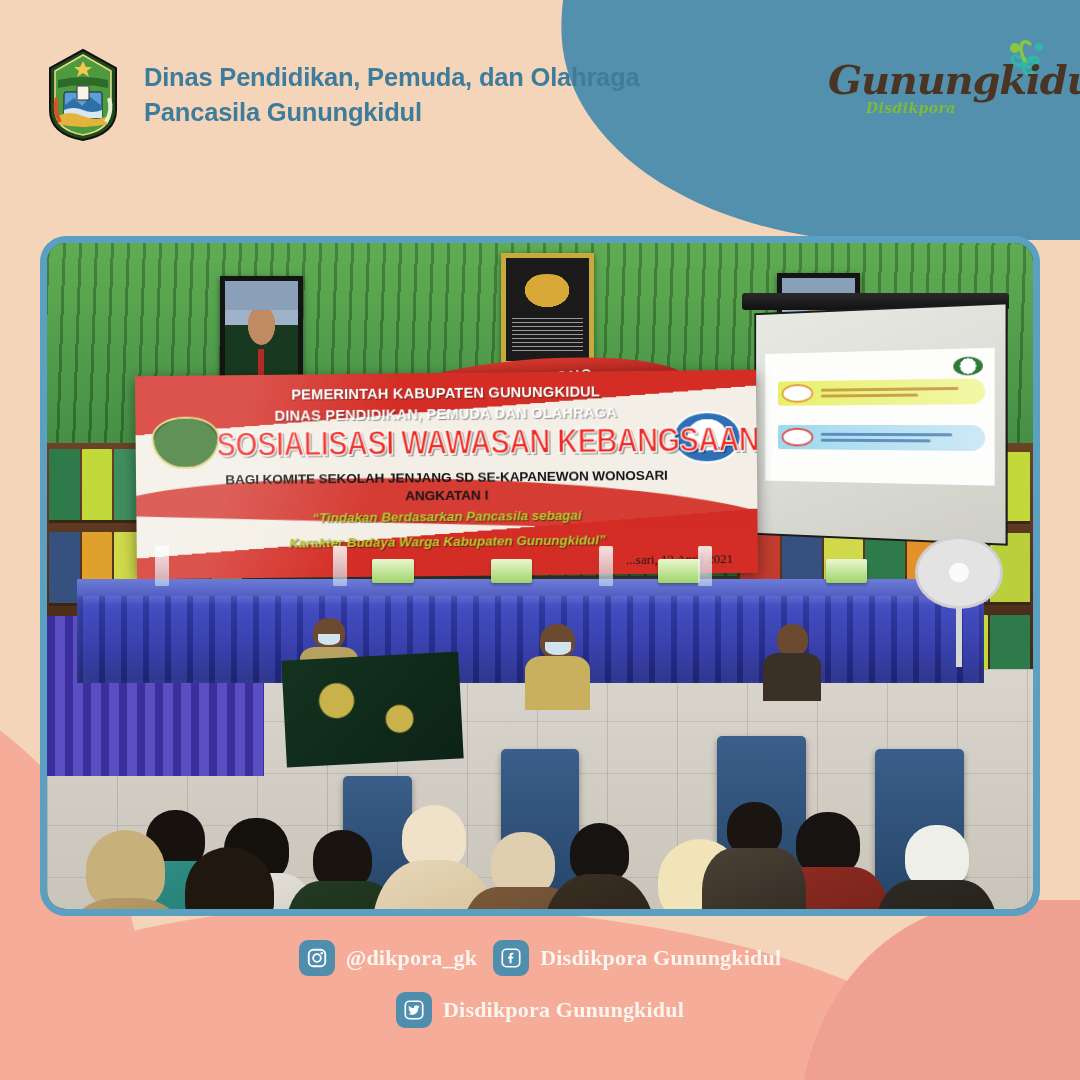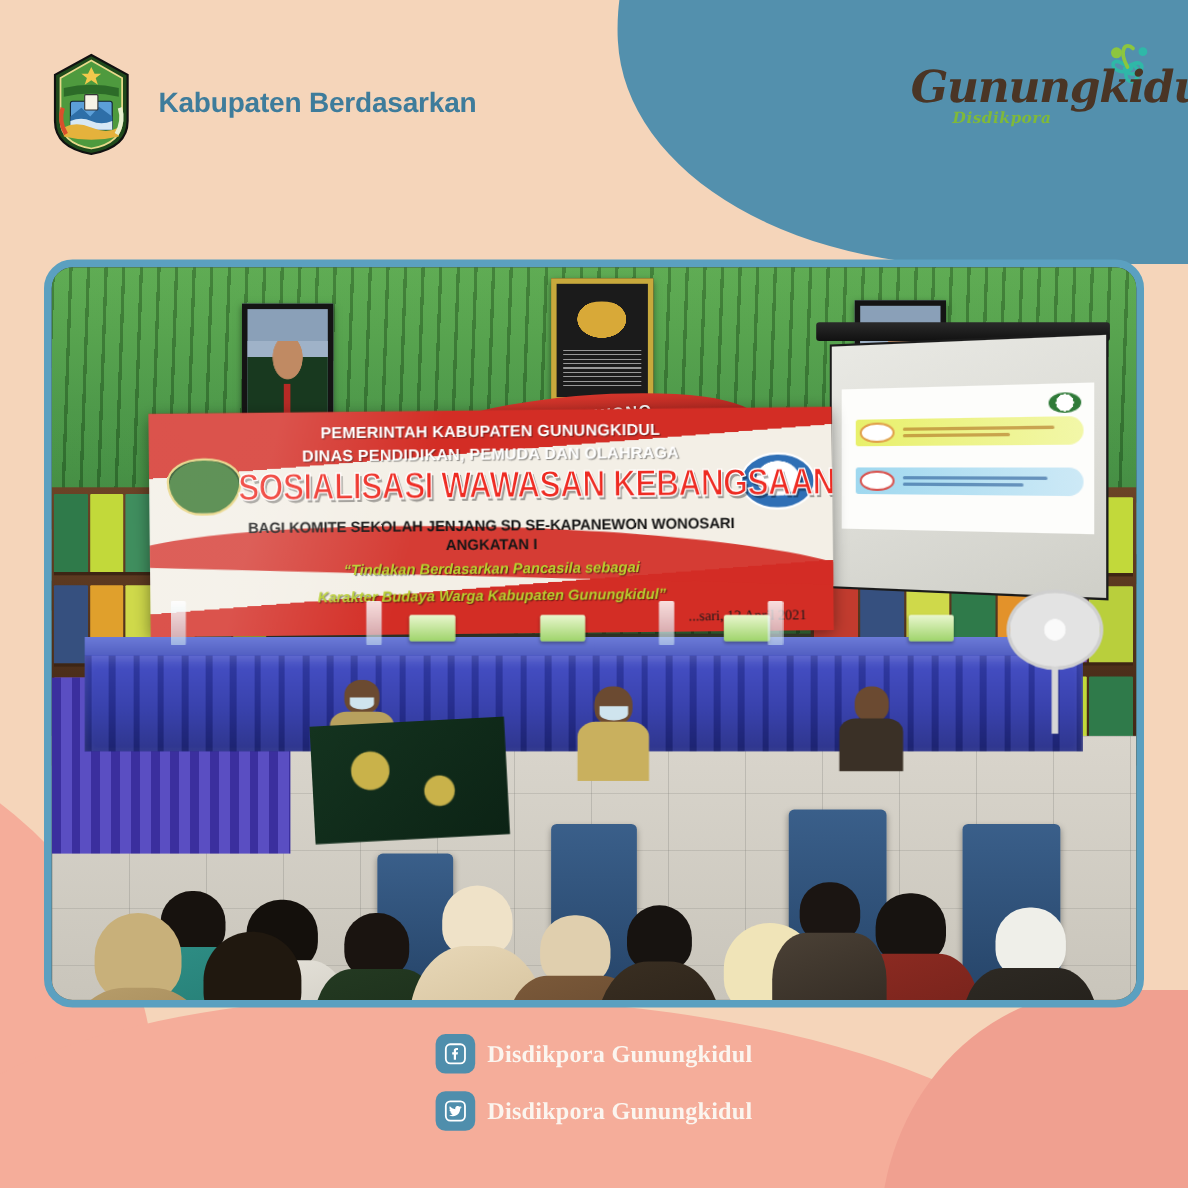--- a/index.html
+++ b/index.html
@@ -376,21 +376,22 @@
       <path d="M14 32 Q39 26 64 32 L64 40 Q39 34 14 40 Z" fill="#2C6B28"></path>
       <rect x="20" y="44" width="38" height="26" rx="2" fill="#5C9FD8" stroke="#123" stroke-width="1"></rect>
       <path d="M20 58 L30 50 L38 58 L46 49 L58 58 L58 70 L20 70 Z" fill="#2E6FA8"></path>
       <path d="M20 62 Q30 58 39 62 Q48 66 58 62 L58 70 L20 70 Z" fill="#D7E8F5"></path>
       <rect x="33" y="38" width="12" height="14" rx="1" fill="#F7F3E6" stroke="#333" stroke-width="1"></rect>
       <path d="M14 68 Q25 62 39 68 Q53 74 64 68 L64 76 Q39 82 14 76 Z" fill="#E5B23C"></path>
       <path d="M13 50 Q9 62 16 74" stroke="#D94F2B" stroke-width="4" fill="none"></path>
       <path d="M65 50 Q69 62 62 74" stroke="#E7F0D0" stroke-width="4" fill="none"></path>
     </svg>
     <div class="header-text">
-      <div class="header-line">Kabupaten Berdasarkan</div>
+      <div class="header-line">Dinas Pendidikan, Pemuda, dan Olahraga</div>
+      <div class="header-line">Pancasila Gunungkidul</div>
     </div>
   </div>
 
   <div class="brand">
     <svg class="brand-orn" viewBox="0 0 62 62">
       <g fill="none" stroke="#2FB8A8" stroke-width="3.2" stroke-linecap="round">
         <path d="M31 31 C18 20 14 30 22 34 C30 38 40 30 31 31"></path>
         <path d="M31 31 C44 22 48 32 40 36 C32 40 24 32 31 31"></path>
         <path d="M31 31 C26 44 36 48 40 40 C44 32 34 26 31 31"></path>
       </g>
@@ -615,20 +616,30 @@
       <div class="aud" style="left:69%; bottom:8%; width:5.5%;">
         <div class="head" style="background:#1b1512"></div>
         <div class="body" style="background:linear-gradient(160deg,#4b4136,#241e18)"></div>
       </div>
     </div>
   </div>
 
   <div class="footer">
     <div class="foot-row r1">
 
+      <div class="sm-item">
+        <span class="sm-icon">
+          <svg width="22" height="22" viewBox="0 0 24 24" fill="none" stroke="#fff" stroke-width="2">
+            <rect x="3" y="3" width="18" height="18" rx="5"></rect>
+            <circle cx="12" cy="12" r="4.2"></circle>
+            <circle cx="17.2" cy="6.8" r="1.3" fill="#fff" stroke="none"></circle>
+          </svg>
+        </span>
+        <span class="sm-label">@dikpora_gk</span>
+      </div>
 
 
       <div class="sm-item">
         <span class="sm-icon">
           <svg width="22" height="22" viewBox="0 0 24 24">
             <rect x="2.5" y="2.5" width="19" height="19" rx="4.5" fill="none" stroke="#fff" stroke-width="1.8"></rect>
             <path d="M14.6 8.3h-1.2c-.5 0-.8.3-.8.9v1.3h2l-.3 2.1h-1.7v5.2h-2.2v-5.2H8.8v-2.1h1.6V9c0-1.7 1-2.7 2.6-2.7h1.6z" fill="#fff"></path>
           </svg>
         </span>
         <span class="sm-label">Disdikpora Gunungkidul</span>

